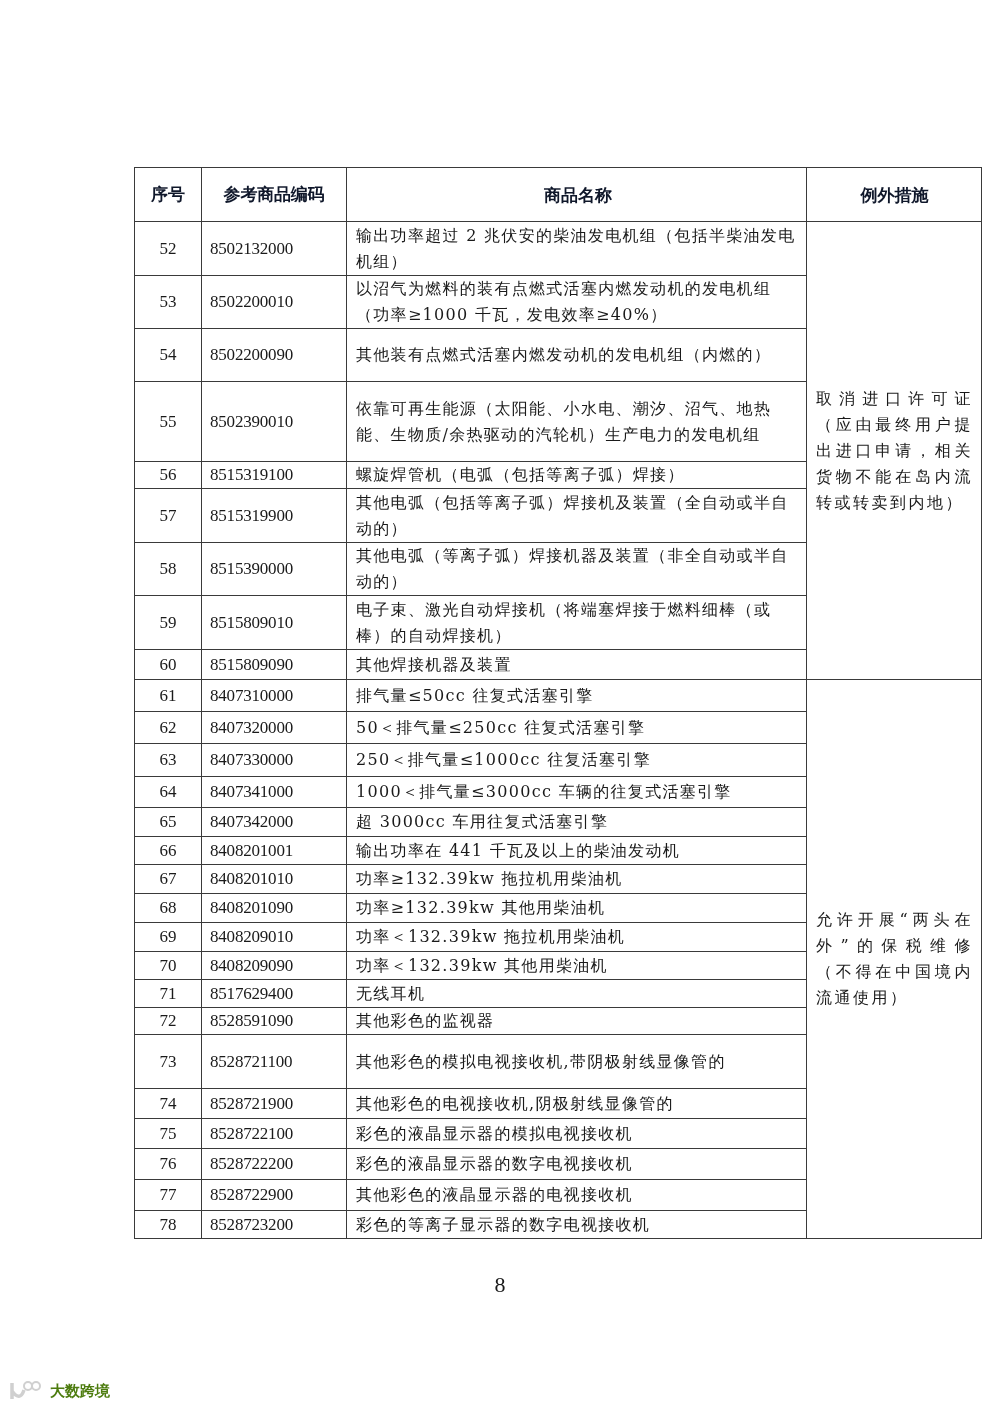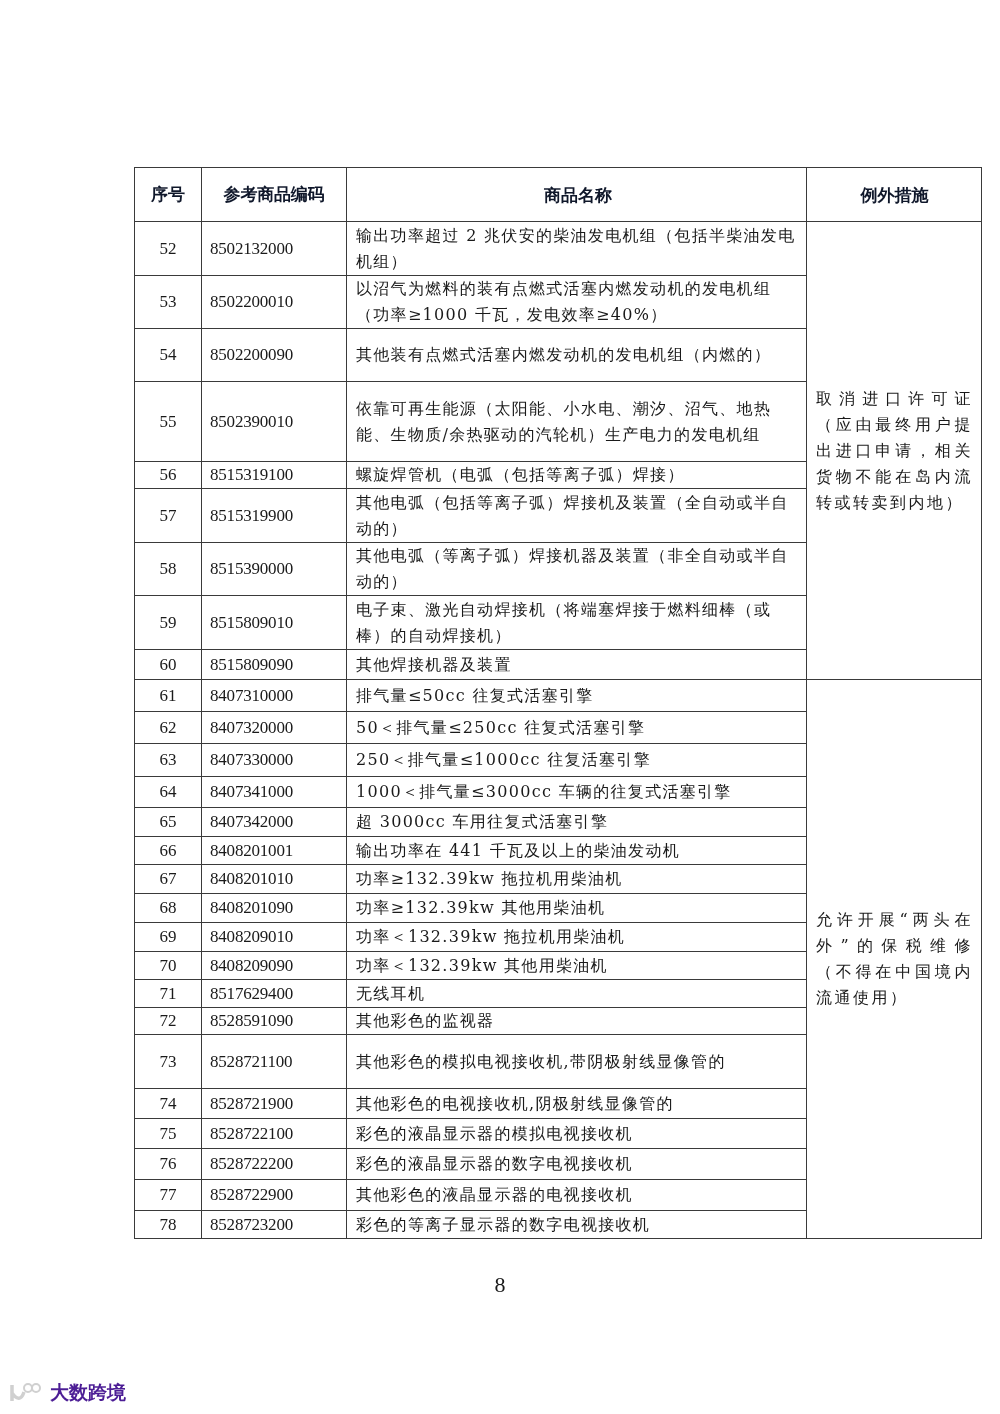--- a/index.html
+++ b/index.html
@@ -13,21 +13,21 @@
     .c-no { width: 66px; text-align: center; font-family: "Liberation Serif", serif; font-size: 17px; }
     .c-code { width: 144px; text-align: left; padding-left: 8px !important;
               font-family: "Liberation Serif", serif; font-size: 17px; letter-spacing: -0.2px; }
     .c-name { width: 444px; text-align: left; padding: 0 6px 0 9px !important;
               font-size: 16px; line-height: 26px; letter-spacing: 1.3px; }
     .c-ex { width: 157px; text-align: justify; padding: 0 8px 0 9px !important;
             font-size: 16px; line-height: 26px; letter-spacing: 2.5px; vertical-align: middle; }
     .page-number { position: absolute; left: 0; width: 1000px; top: 1272px; text-align: center;
                    font-family: "Liberation Serif", serif; font-size: 22px; }
     .watermark { position: absolute; left: 8px; top: 1380px; display: flex; align-items: center;
-                 color: #4c1d95; font-family: "DejaVu Sans", sans-serif; font-weight: bold; font-size: 19px; }
+                 color: #4d7c0f; font-family: "DejaVu Sans", sans-serif; font-weight: bold; font-size: 15px; }
     .watermark svg { margin-right: 4px; }
   </style>
 </head>
 <body>
 
 <table id="doc-table">
   <thead>
     <tr>
       <th class="c-no">序号</th>
       <th class="c-code" style="text-align:center;padding-left:0 !important">参考商品编码</th>

